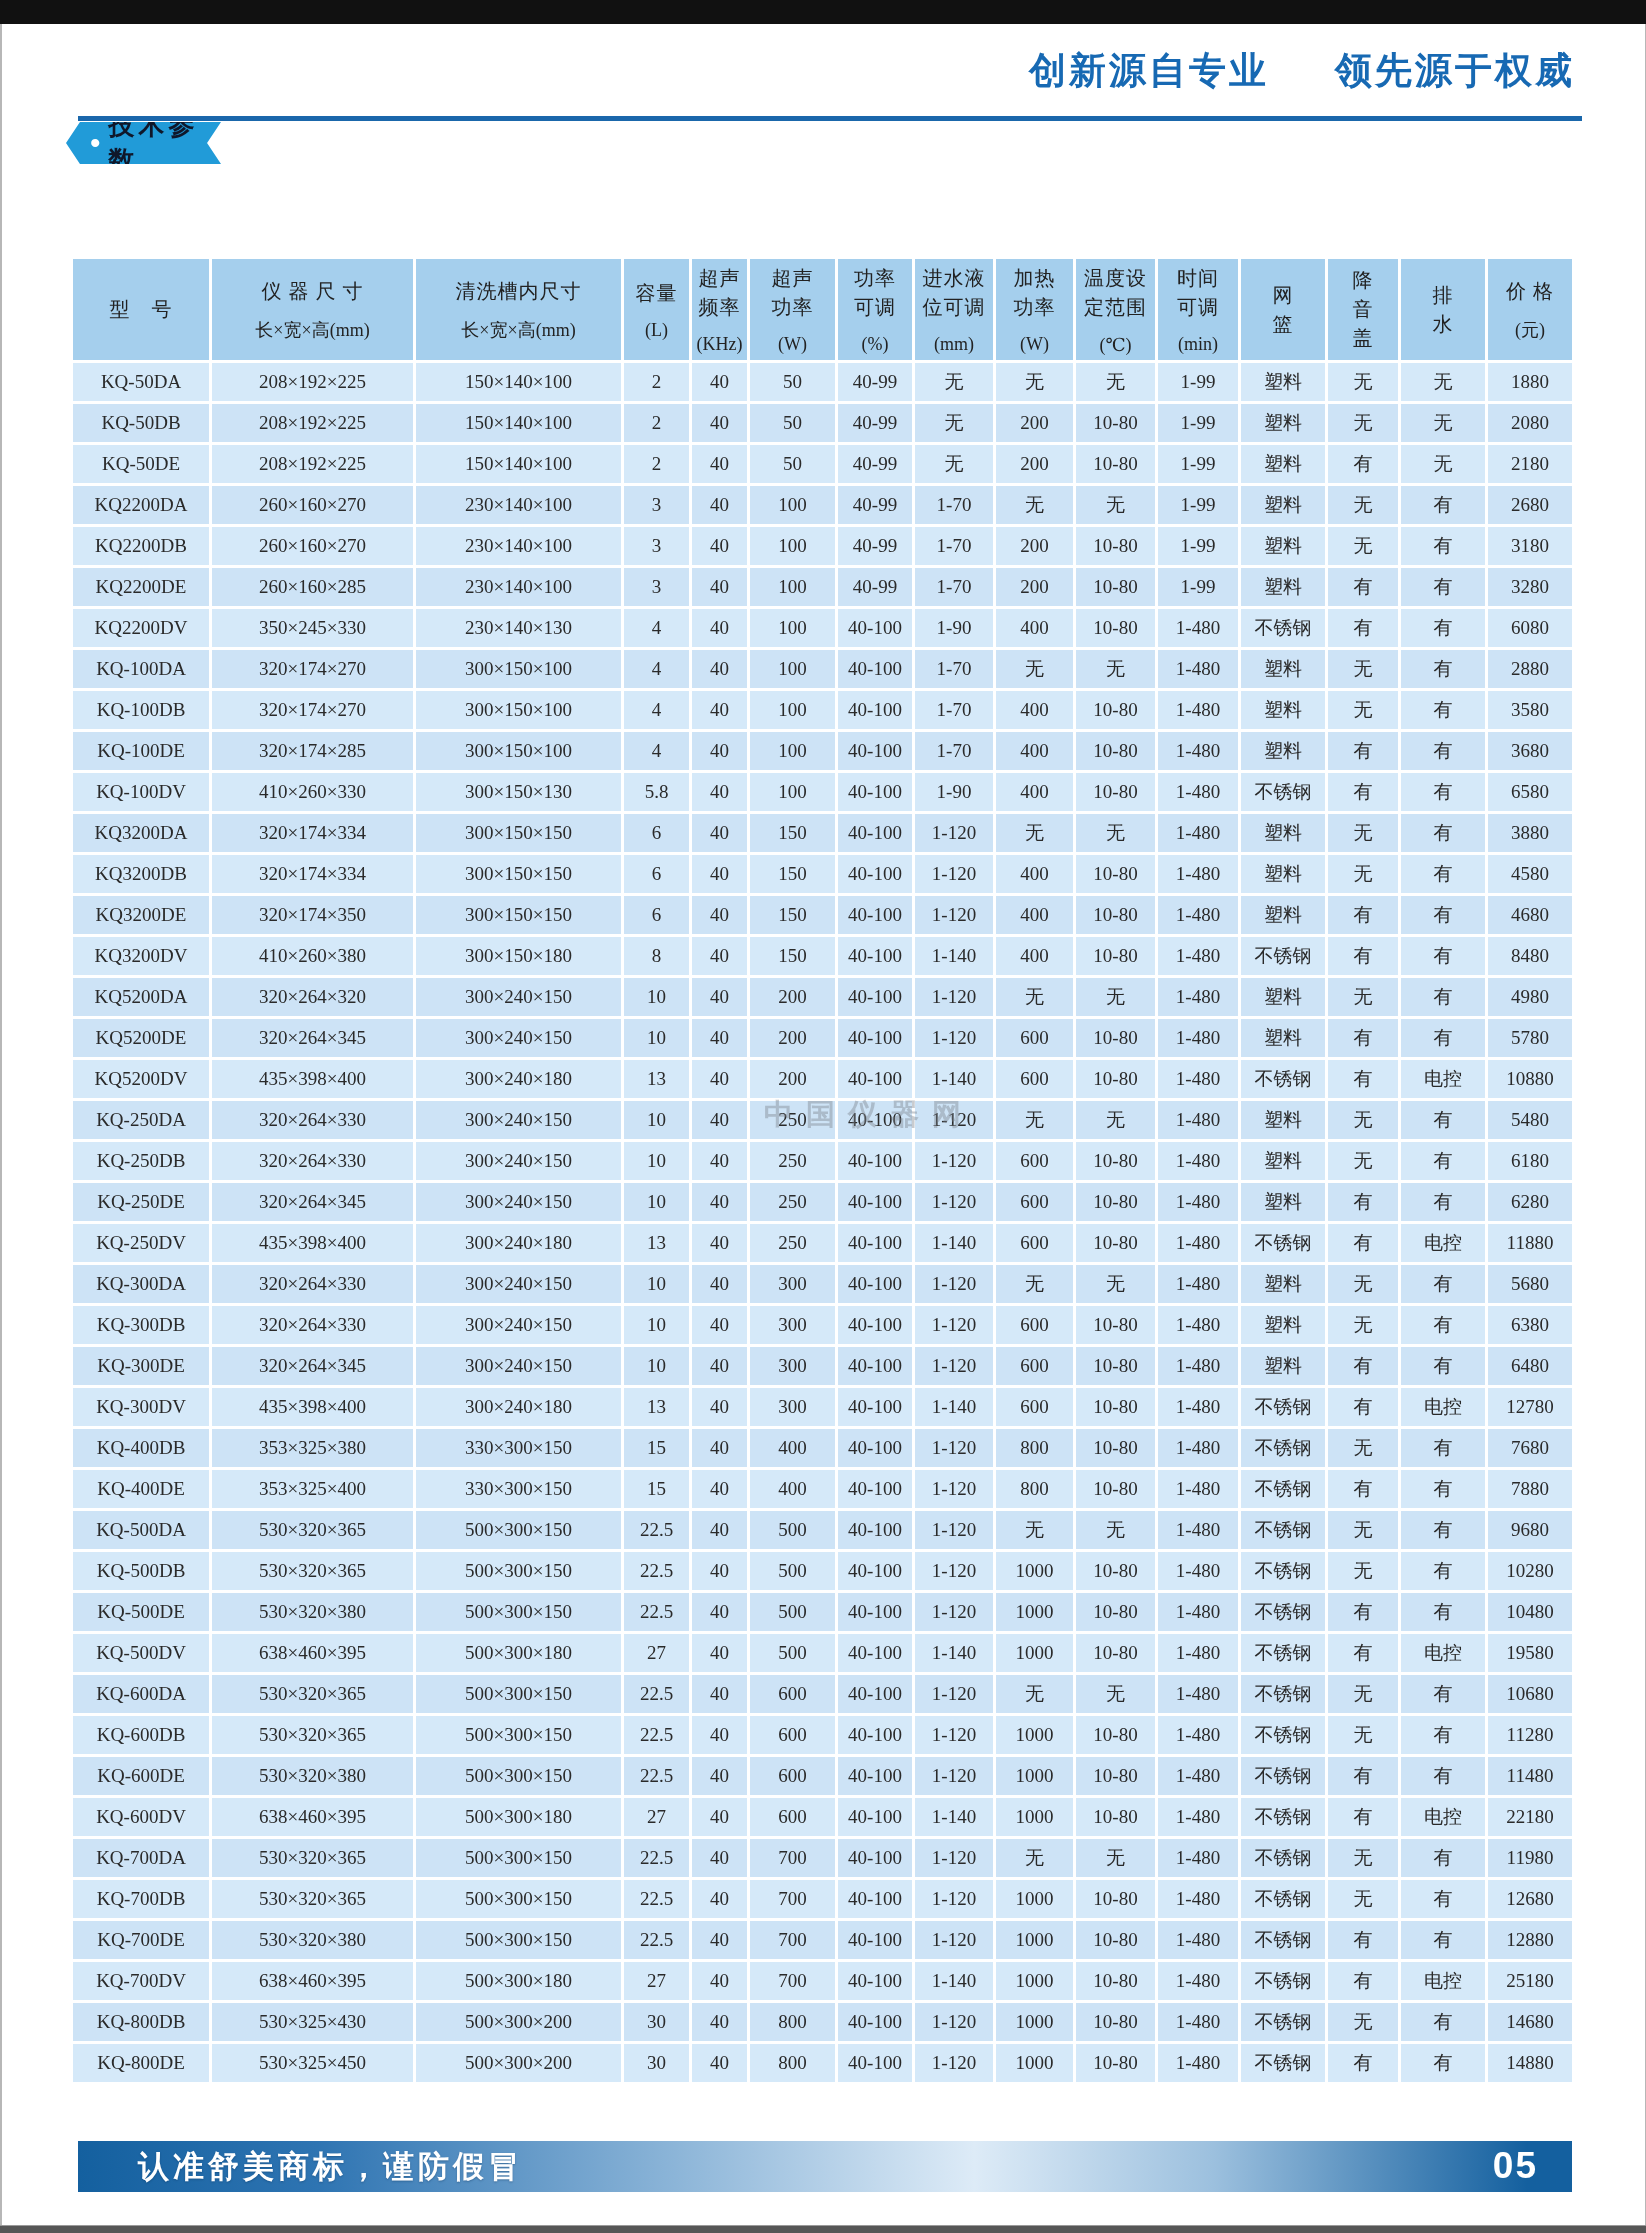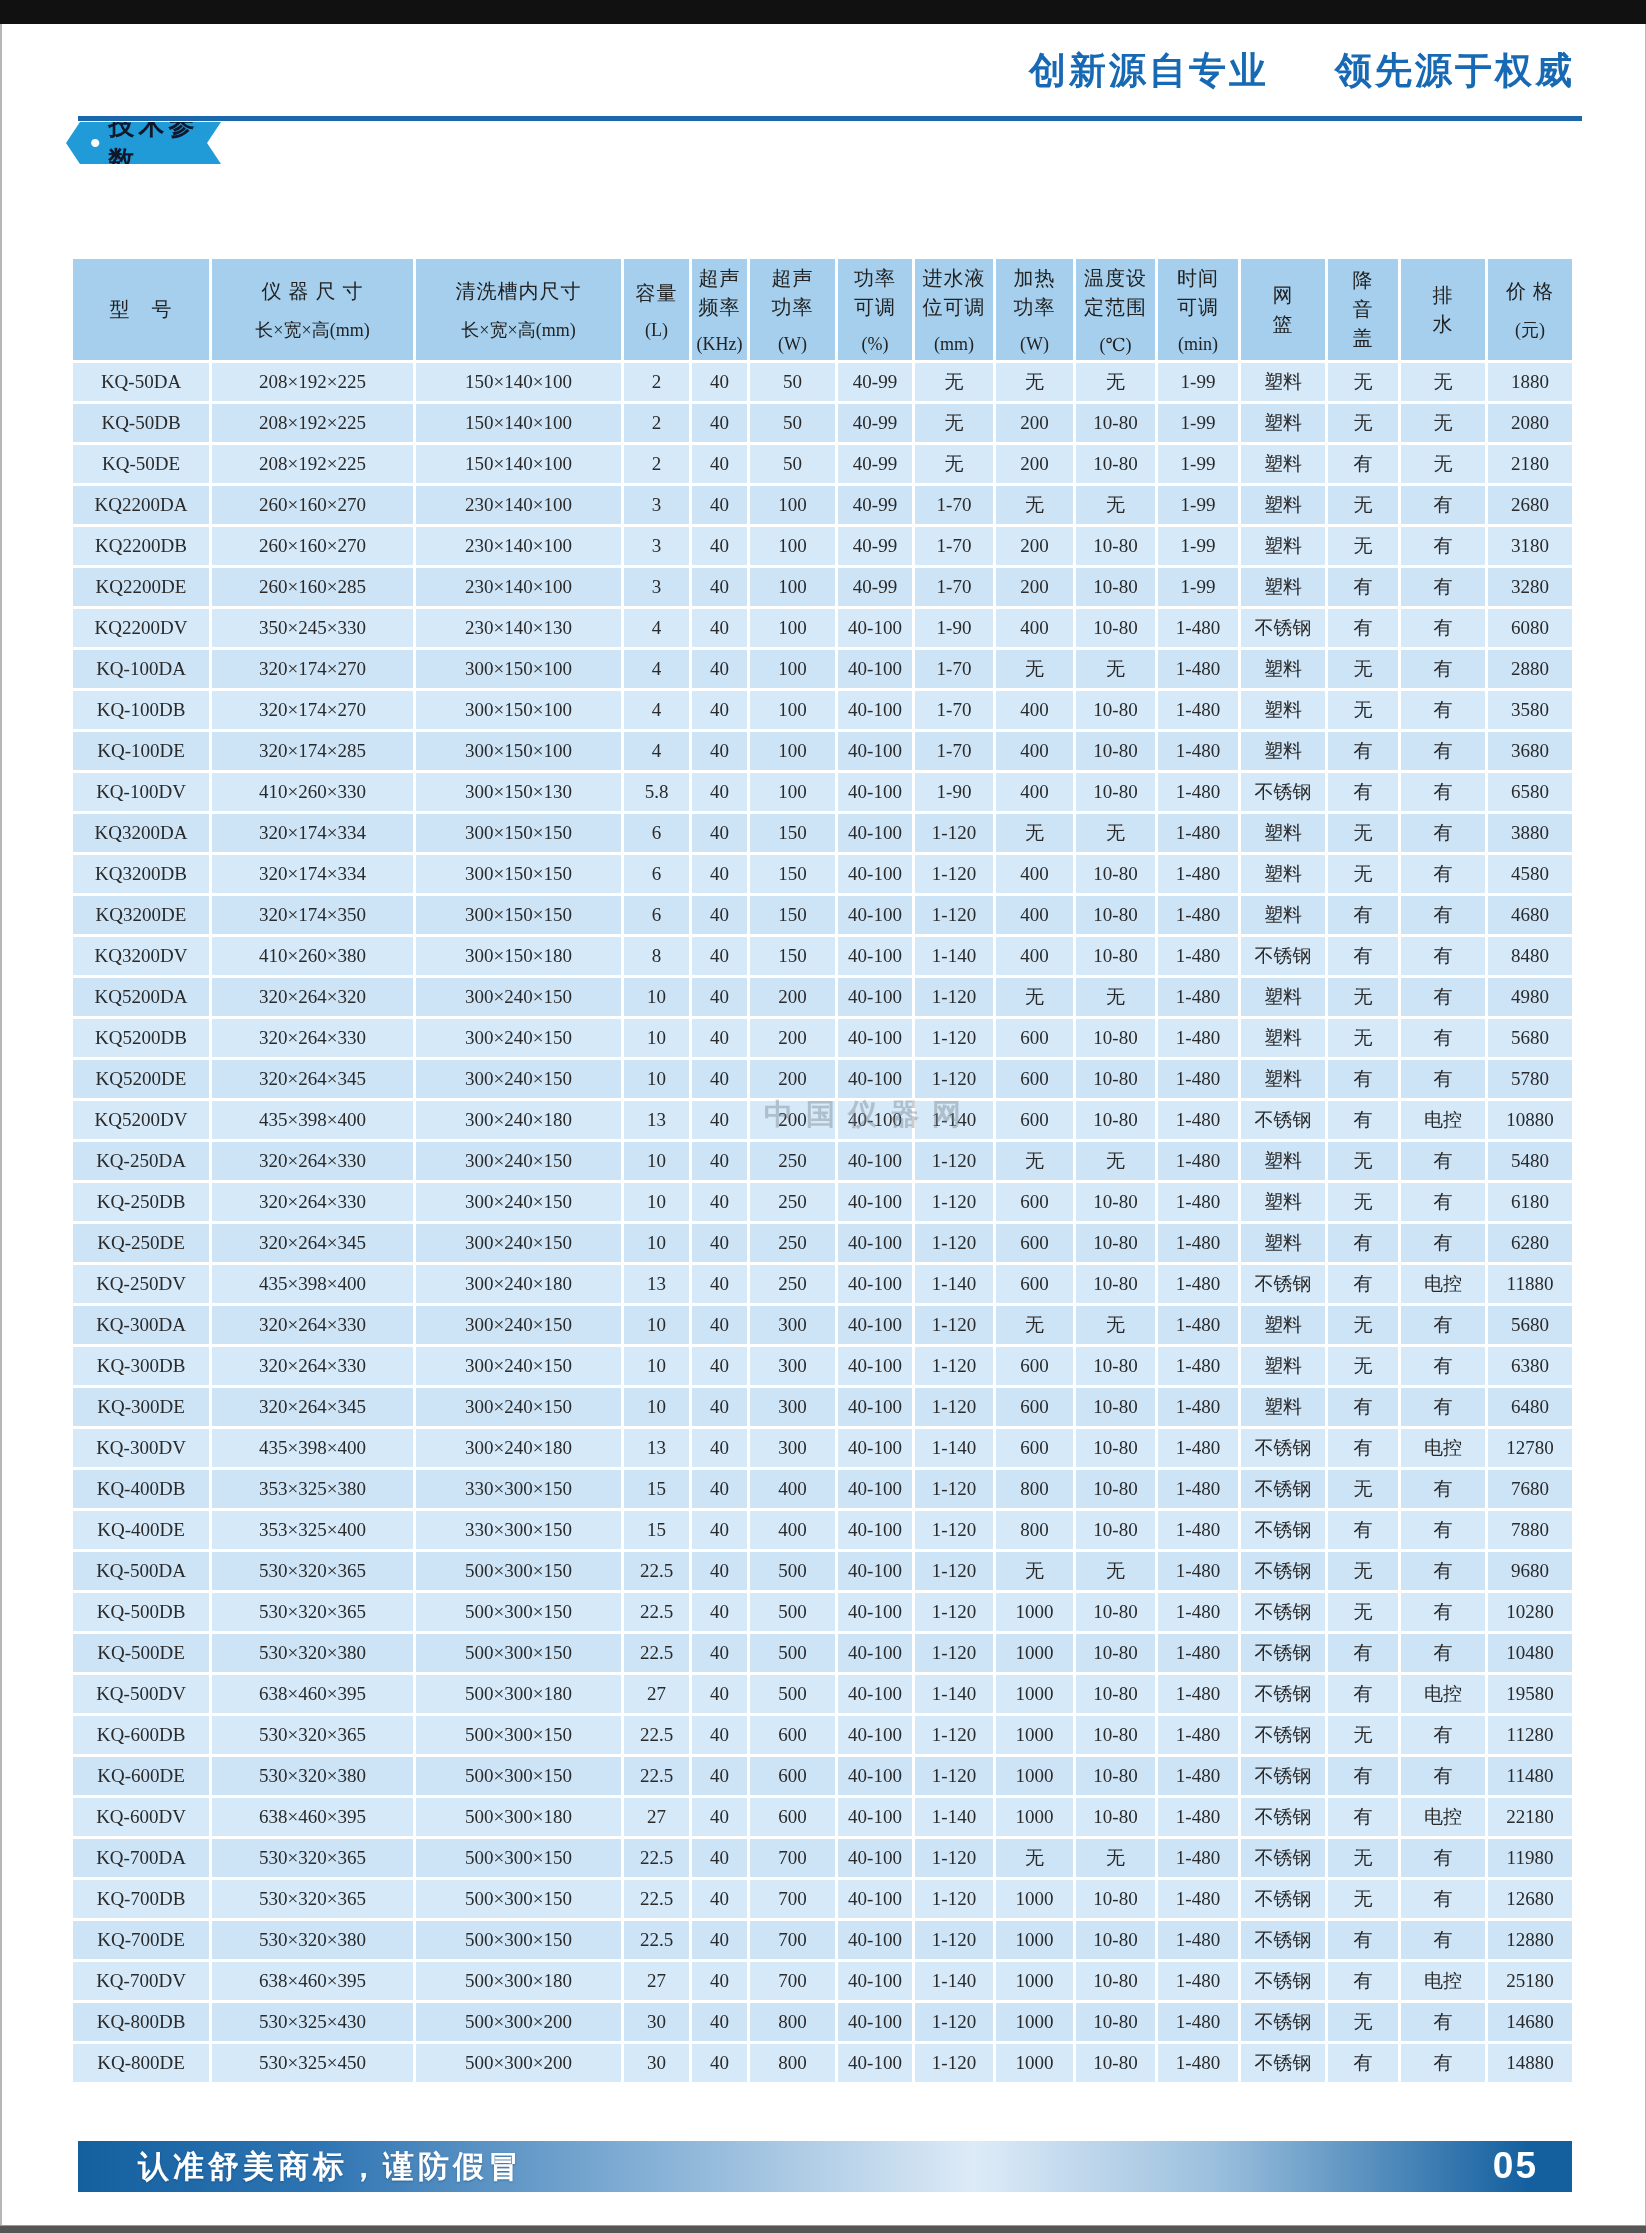--- a/index.html
+++ b/index.html
@@ -414,37 +414,20 @@
         <td>40-100</td>
         <td>1-120</td>
         <td>无</td>
         <td>无</td>
         <td>1-480</td>
         <td>塑料</td>
         <td>无</td>
         <td>有</td>
         <td>4980</td>
       </tr>
-      <tr class="odd">
-        <td>KQ5200DB</td>
-        <td>320×264×330</td>
-        <td>300×240×150</td>
-        <td>10</td>
-        <td>40</td>
-        <td>200</td>
-        <td>40-100</td>
-        <td>1-120</td>
-        <td>600</td>
-        <td>10-80</td>
-        <td>1-480</td>
-        <td>塑料</td>
-        <td>无</td>
-        <td>有</td>
-        <td>5680</td>
-      </tr>
       <tr class="even">
         <td>KQ5200DE</td>
         <td>320×264×345</td>
         <td>300×240×150</td>
         <td>10</td>
         <td>40</td>
         <td>200</td>
         <td>40-100</td>
         <td>1-120</td>
         <td>600</td>
@@ -702,20 +685,37 @@
         <td>500</td>
         <td>40-100</td>
         <td>1-140</td>
         <td>1000</td>
         <td>10-80</td>
         <td>1-480</td>
         <td>不锈钢</td>
         <td>有</td>
         <td>电控</td>
         <td>19580</td>
+      </tr>
+      <tr class="even">
+        <td>KQ-600DA</td>
+        <td>530×320×365</td>
+        <td>500×300×150</td>
+        <td>22.5</td>
+        <td>40</td>
+        <td>600</td>
+        <td>40-100</td>
+        <td>1-120</td>
+        <td>无</td>
+        <td>无</td>
+        <td>1-480</td>
+        <td>不锈钢</td>
+        <td>无</td>
+        <td>有</td>
+        <td>10680</td>
       </tr>
       <tr class="odd">
         <td>KQ-600DB</td>
         <td>530×320×365</td>
         <td>500×300×150</td>
         <td>22.5</td>
         <td>40</td>
         <td>600</td>
         <td>40-100</td>
         <td>1-120</td>

